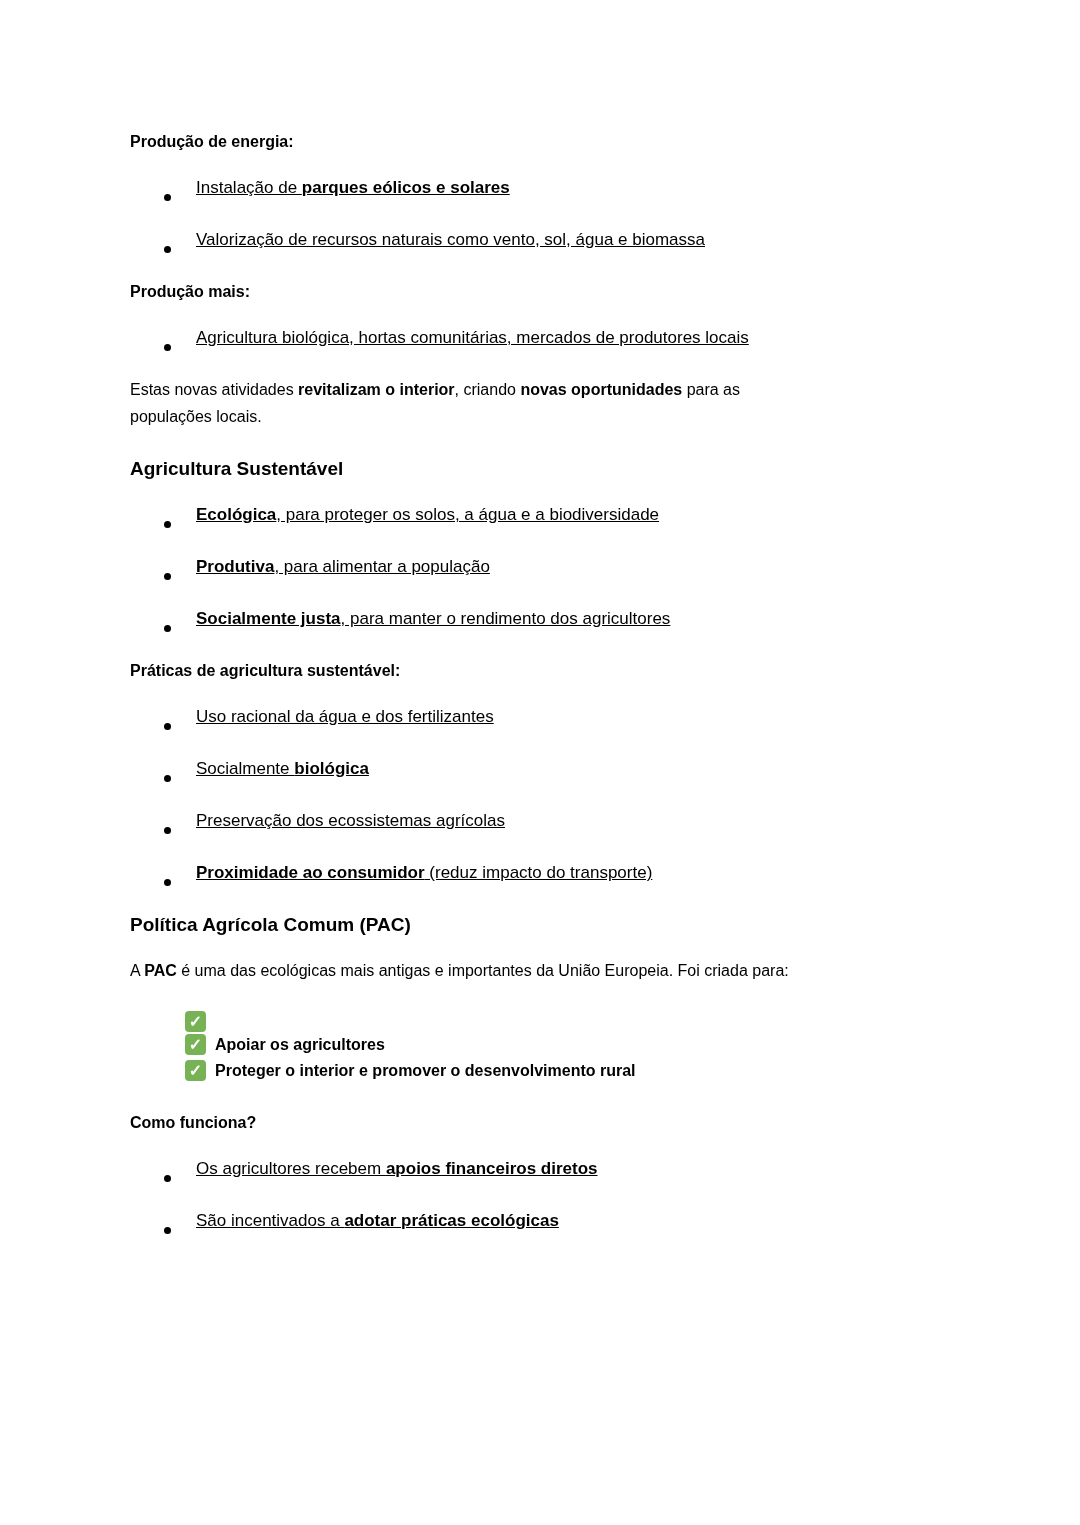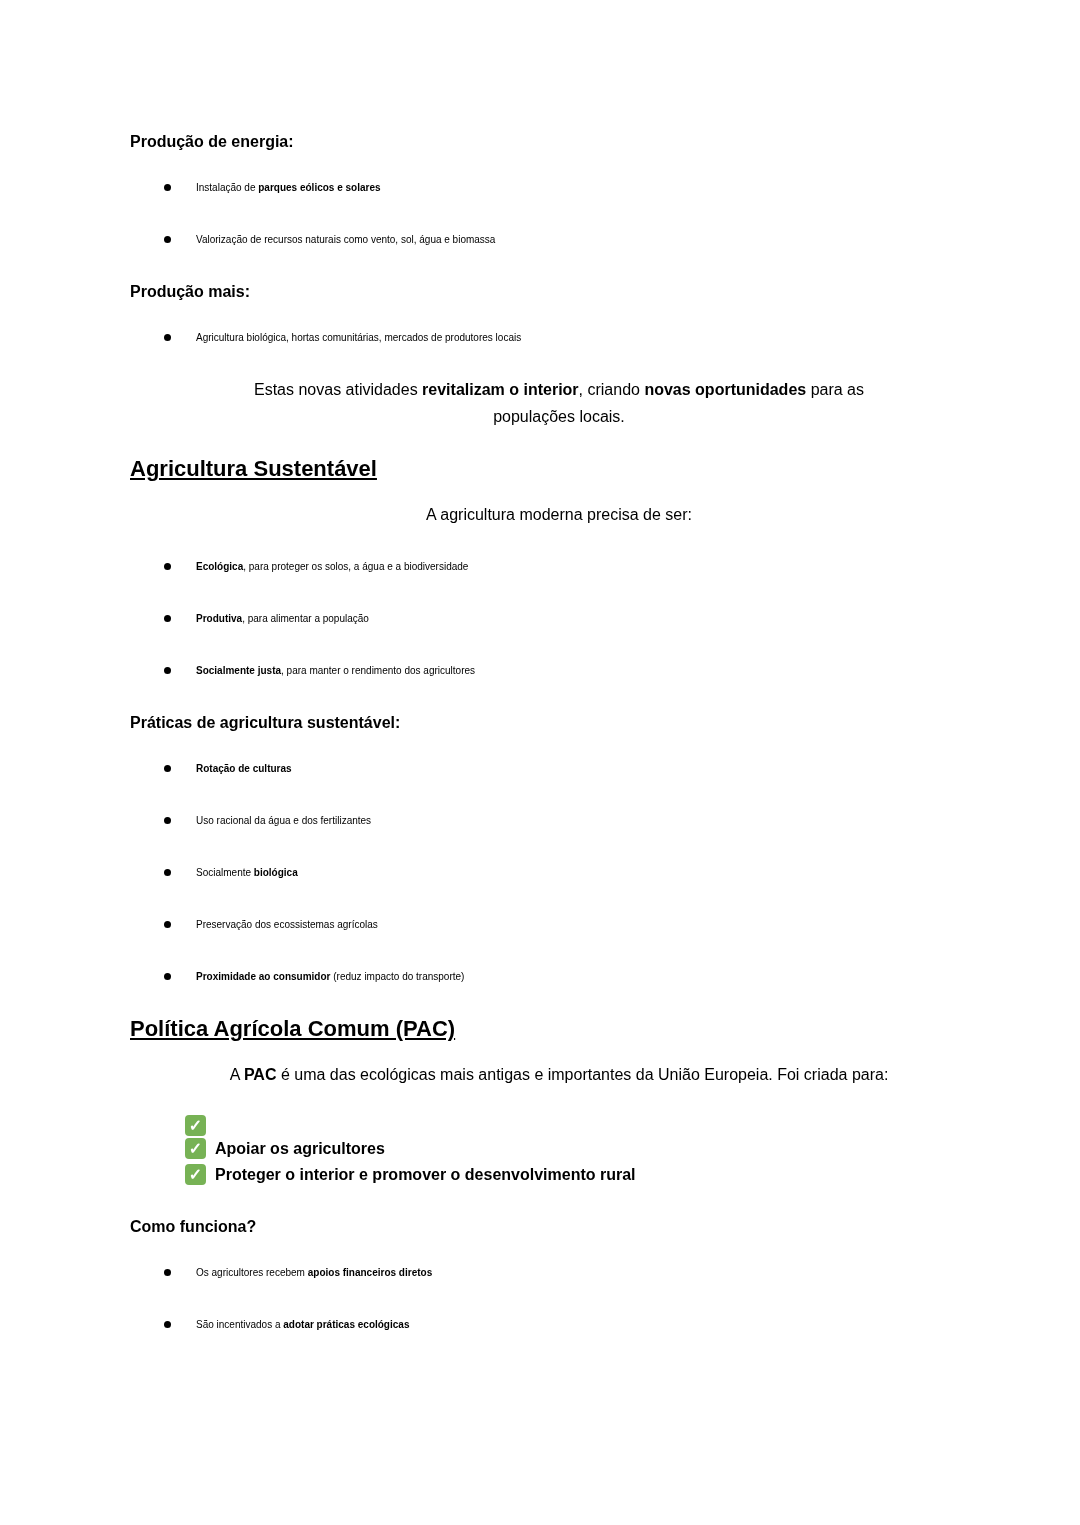--- a/index.html
+++ b/index.html
@@ -24,38 +24,37 @@
   .content {
     width: 858px;
   }
   .heading {
     font-size: 16px;
     font-weight: bold;
     line-height: 27px;
     margin: 0 0 19px 0;
   }
   .section-heading {
-    font-size: 22px;
+    font-size: 19px;
     font-weight: bold;
     line-height: 27px;
     margin: 8px 0 19px 0;
-    text-decoration: underline;
   }
   .paragraph {
     font-size: 16px;
     line-height: 27px;
     margin: 0 0 25px 0;
-    text-align: center;
   }
   .bullet-item {
     display: flex;
-    align-items: flex-start;
-    font-size: 10px;
+    align-items: flex-end;
+    font-size: 17px;
     line-height: 27px;
     margin: 0 0 25px 0;
+    text-decoration: underline;
   }
   .bullet-dot {
     flex: 0 0 auto;
     width: 7px;
     height: 7px;
     border-radius: 50%;
     background: #000000;
     margin: 10px 25px 0 34px;
   }
   .bullet-text {
@@ -101,38 +100,33 @@
         <span class="bullet-dot"></span>
         <span class="bullet-text"><span>Valorização de recursos naturais como vento, sol, água e biomassa</span></span>
       </div>
       <p class="heading"><strong>Produção mais:</strong></p>
       <div class="bullet-item">
         <span class="bullet-dot"></span>
         <span class="bullet-text"><span>Agricultura biológica, hortas comunitárias, mercados de produtores locais</span></span>
       </div>
       <p class="paragraph"><span>Estas novas atividades </span><strong>revitalizam o interior</strong><span>, criando </span><strong>novas oportunidades</strong><span> para as</span><br><span>populações locais.</span></p>
       <p class="section-heading"><strong>Agricultura Sustentável</strong></p>
-      <p class="paragraph"><span>A agricultura moderna precisa de ser:</span></p>
       <div class="bullet-item">
         <span class="bullet-dot"></span>
         <span class="bullet-text"><strong>Ecológica</strong><span>, para proteger os solos, a água e a biodiversidade</span></span>
       </div>
       <div class="bullet-item">
         <span class="bullet-dot"></span>
         <span class="bullet-text"><strong>Produtiva</strong><span>, para alimentar a população</span></span>
       </div>
       <div class="bullet-item">
         <span class="bullet-dot"></span>
         <span class="bullet-text"><strong>Socialmente justa</strong><span>, para manter o rendimento dos agricultores</span></span>
       </div>
       <p class="heading"><strong>Práticas de agricultura sustentável:</strong></p>
-      <div class="bullet-item">
-        <span class="bullet-dot"></span>
-        <span class="bullet-text"><strong>Rotação de culturas</strong></span>
-      </div>
       <div class="bullet-item">
         <span class="bullet-dot"></span>
         <span class="bullet-text"><span>Uso racional da água e dos fertilizantes</span></span>
       </div>
       <div class="bullet-item">
         <span class="bullet-dot"></span>
         <span class="bullet-text"><span>Socialmente </span><strong>biológica</strong></span>
       </div>
       <div class="bullet-item">
         <span class="bullet-dot"></span>

